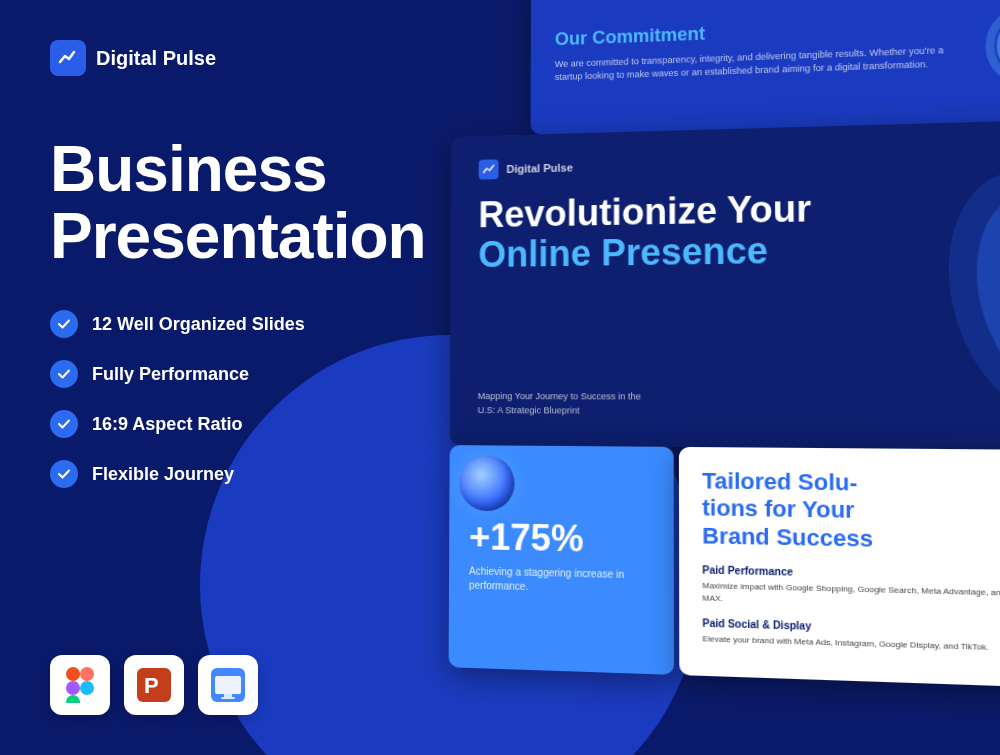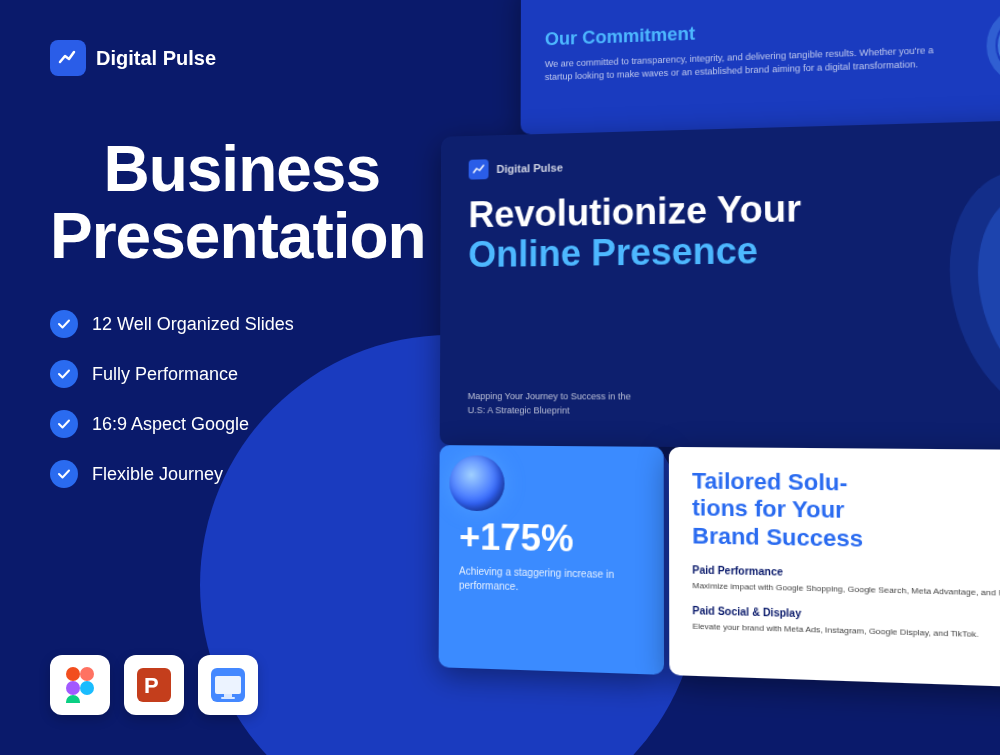--- a/index.html
+++ b/index.html
@@ -23,20 +23,21 @@
       left: 200px;
       z-index: 0;
     }
 
     .content-wrapper {
       position: relative;
       z-index: 1;
       width: 100%;
       height: 100%;
       display: flex;
+      gap: 10px;
     }
 
     
     .left-panel {
       width: 420px;
       flex-shrink: 0;
       padding: 40px 40px 40px 50px;
       display: flex;
       flex-direction: column;
       justify-content: flex-start;
@@ -70,35 +71,34 @@
       font-weight: 600;
     }
 
     .main-title {
       color: #ffffff;
       font-size: 64px;
       font-weight: 900;
       line-height: 1.05;
       margin-bottom: 40px;
       letter-spacing: -1px;
-      text-align: right;
     }
 
     .features-list {
       list-style: none;
       margin-bottom: 60px;
     }
 
     .features-list li {
       display: flex;
       align-items: center;
       gap: 14px;
       color: #ffffff;
       font-size: 18px;
-      font-weight: 400;
+      font-weight: 700;
       margin-bottom: 22px;
     }
 
     .check-icon {
       width: 28px;
       height: 28px;
       background: #2a6bf0;
       border-radius: 50%;
       display: flex;
       align-items: center;
@@ -374,21 +374,21 @@
           </svg>
         </div>
         <span>Fully Performance</span>
       </li>
       <li>
         <div class="check-icon">
           <svg viewBox="0 0 14 14" fill="none">
             <polyline points="2,7 5.5,10.5 12,3.5" stroke="white" stroke-width="2" stroke-linecap="round" stroke-linejoin="round"></polyline>
           </svg>
         </div>
-        <span>16:9 Aspect Google</span>
+        <span>16:9 Aspect Ratio</span>
       </li>
       <li>
         <div class="check-icon">
           <svg viewBox="0 0 14 14" fill="none">
             <polyline points="2,7 5.5,10.5 12,3.5" stroke="white" stroke-width="2" stroke-linecap="round" stroke-linejoin="round"></polyline>
           </svg>
         </div>
         <span>Flexible Journey</span>
       </li>
     </ul>

